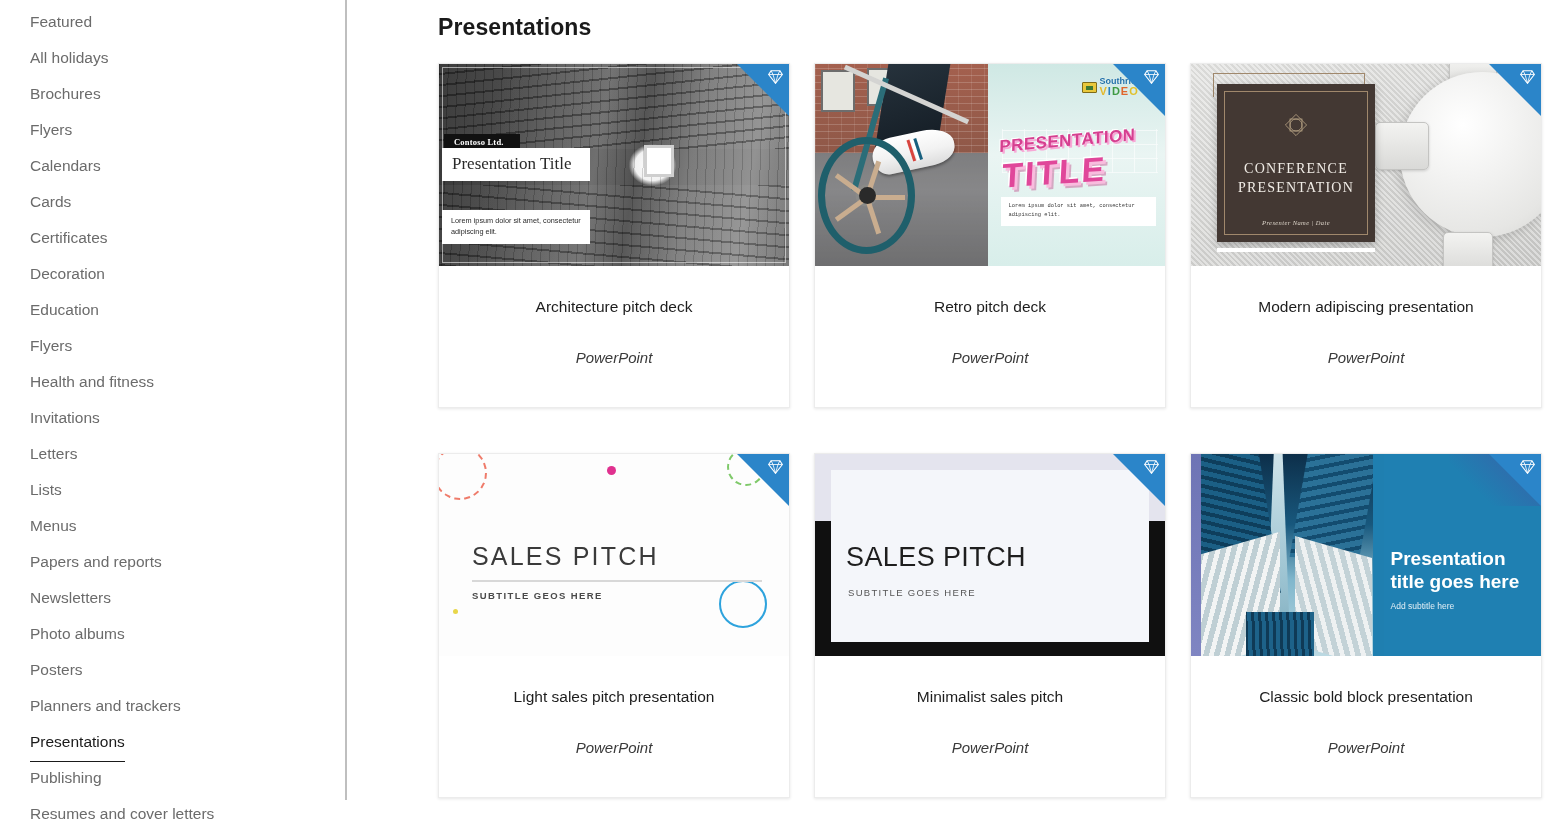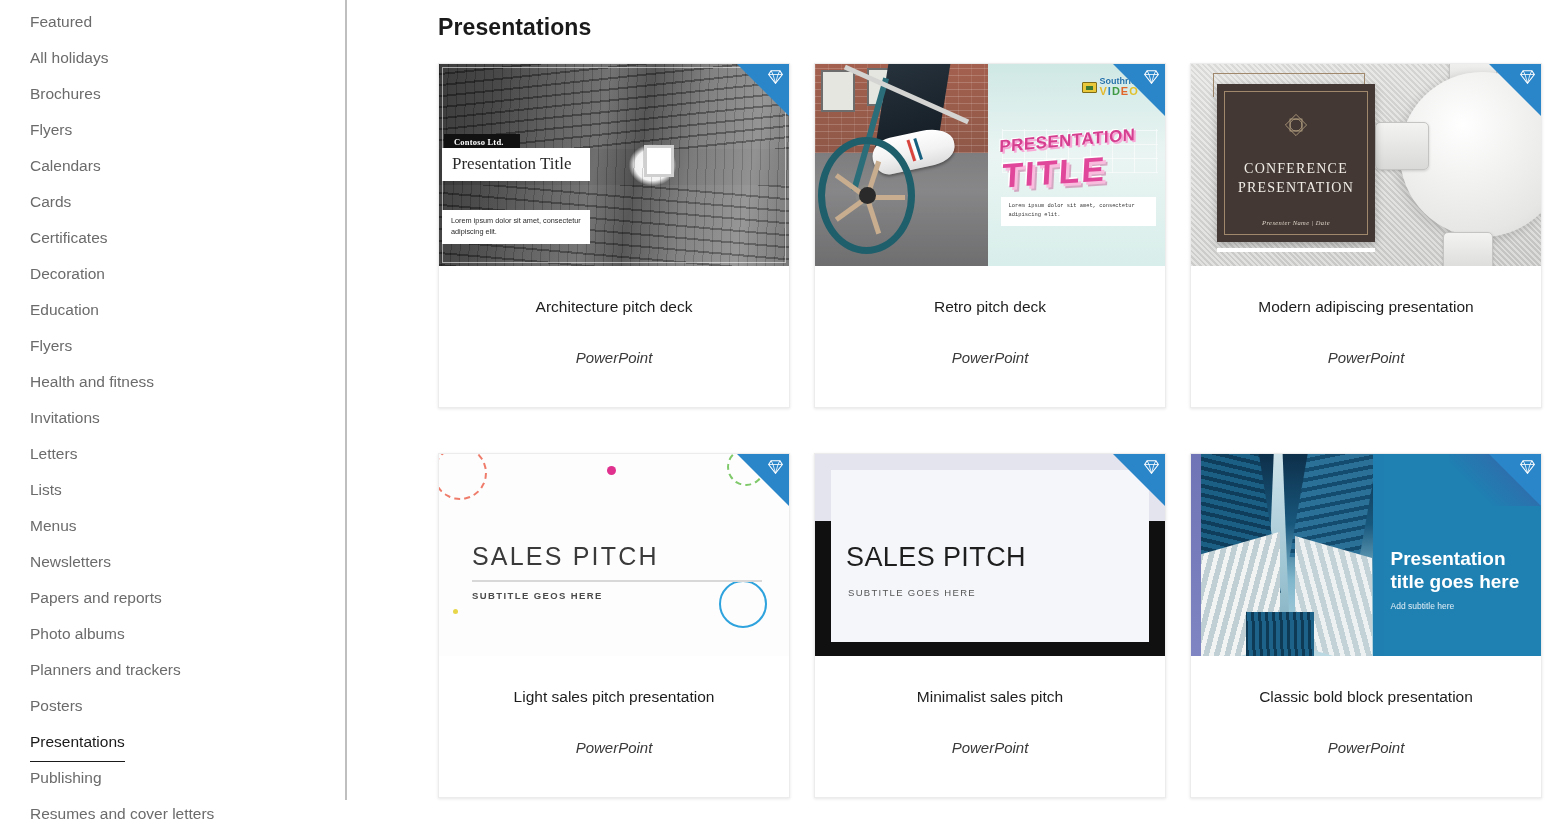--- a/index.html
+++ b/index.html
@@ -483,25 +483,25 @@
       <li class="nav-item"><span class="nav-label">Cards</span></li>
       <li class="nav-item"><span class="nav-label">Certificates</span></li>
       <li class="nav-item"><span class="nav-label">Decoration</span></li>
       <li class="nav-item"><span class="nav-label">Education</span></li>
       <li class="nav-item"><span class="nav-label">Flyers</span></li>
       <li class="nav-item"><span class="nav-label">Health and fitness</span></li>
       <li class="nav-item"><span class="nav-label">Invitations</span></li>
       <li class="nav-item"><span class="nav-label">Letters</span></li>
       <li class="nav-item"><span class="nav-label">Lists</span></li>
       <li class="nav-item"><span class="nav-label">Menus</span></li>
+      <li class="nav-item"><span class="nav-label">Papers and reports</span></li>
       <li class="nav-item"><span class="nav-label">Newsletters</span></li>
-      <li class="nav-item"><span class="nav-label">Papers and reports</span></li>
       <li class="nav-item"><span class="nav-label">Photo albums</span></li>
+      <li class="nav-item"><span class="nav-label">Posters</span></li>
       <li class="nav-item"><span class="nav-label">Planners and trackers</span></li>
-      <li class="nav-item"><span class="nav-label">Posters</span></li>
       <li class="nav-item selected"><span class="nav-label">Presentations</span></li>
       <li class="nav-item"><span class="nav-label">Publishing</span></li>
       <li class="nav-item"><span class="nav-label">Resumes and cover letters</span></li>
     </ul>
     <div class="sidebar-divider"></div>
   </nav>
 
   <main class="main">
     <h1 class="page-title">Presentations</h1>
 

